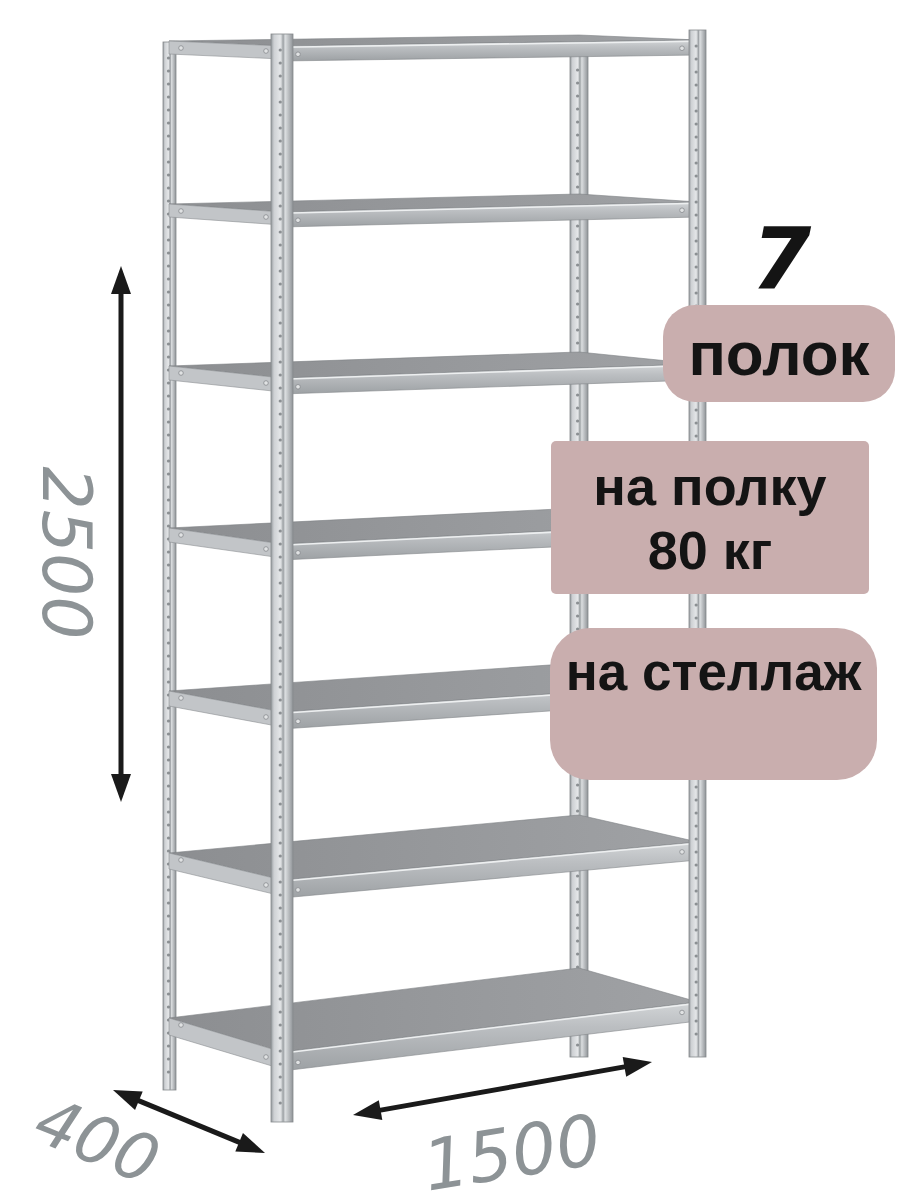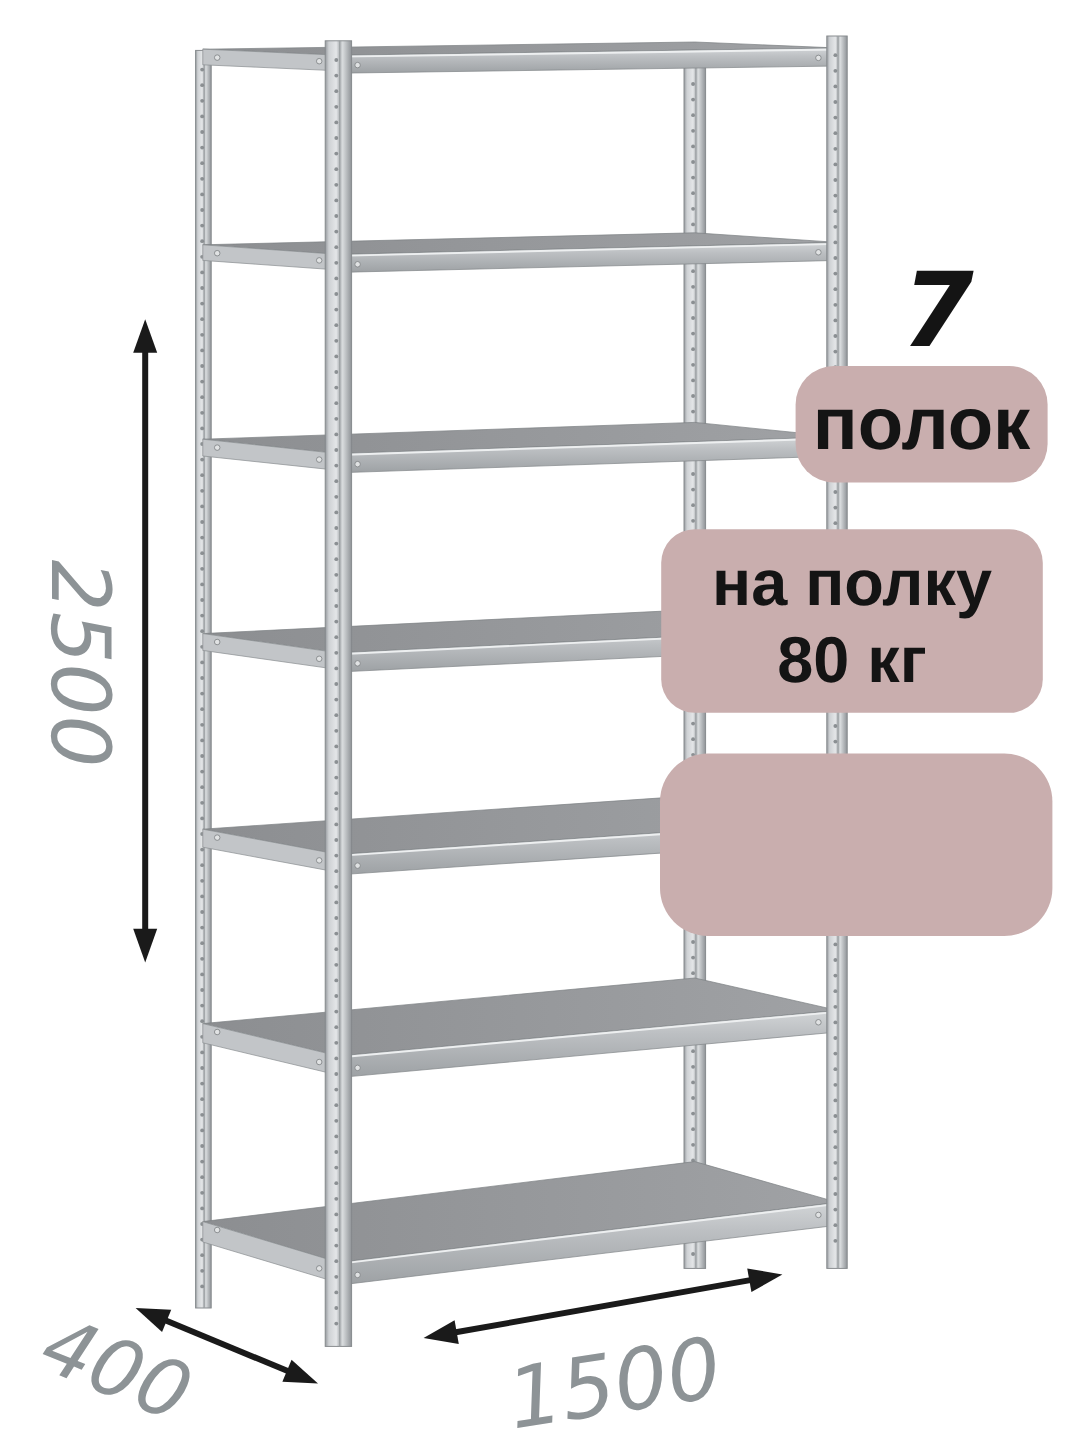--- a/index.html
+++ b/index.html
@@ -20,27 +20,27 @@
     font-family:"DejaVu Sans",sans-serif;
     font-style:italic;font-weight:700;font-size:86px;line-height:88px;
     color:#141414;
   }
   .badge{
     position:absolute;box-sizing:border-box;
     color:#141414;font-weight:700;text-align:center;
     background:#c9aeae;
   }
   .badge-count{
-    left:663px;top:305px;width:210px;height:97px;
+    left:663px;top:305px;width:232px;height:97px;
     border-radius:32px;font-size:62px;line-height:97px;
     letter-spacing:0px;
   }
   .badge-shelf-load{
     left:551px;top:441px;width:318px;height:153px;
-    border-radius:28px;font-size:54px;line-height:64px;padding-top:13px;
+    border-radius:5px;font-size:54px;line-height:64px;padding-top:13px;
   }
   .badge-rack-load{
     left:550px;top:628px;width:327px;height:152px;
     border-radius:40px;font-size:53px;line-height:65px;padding-top:11px;
   }
 </style>
 </head>
 <body>
 
 <div class="stage">
@@ -506,15 +506,16 @@
   <div class="badge badge-count" style="background: rgb(201, 174, 174); color: rgb(20, 20, 20);">
     <span>полок</span>
   </div>
 
   <div class="badge badge-shelf-load" style="background: rgb(201, 174, 174); color: rgb(20, 20, 20);">
     <div>на полку</div>
     <div>80 кг</div>
   </div>
 
   <div class="badge badge-rack-load" style="background: rgb(201, 174, 174); color: rgb(20, 20, 20);">
+    <div>на стеллаж</div>
   </div>
 
 </div>
 
 </body></html>

